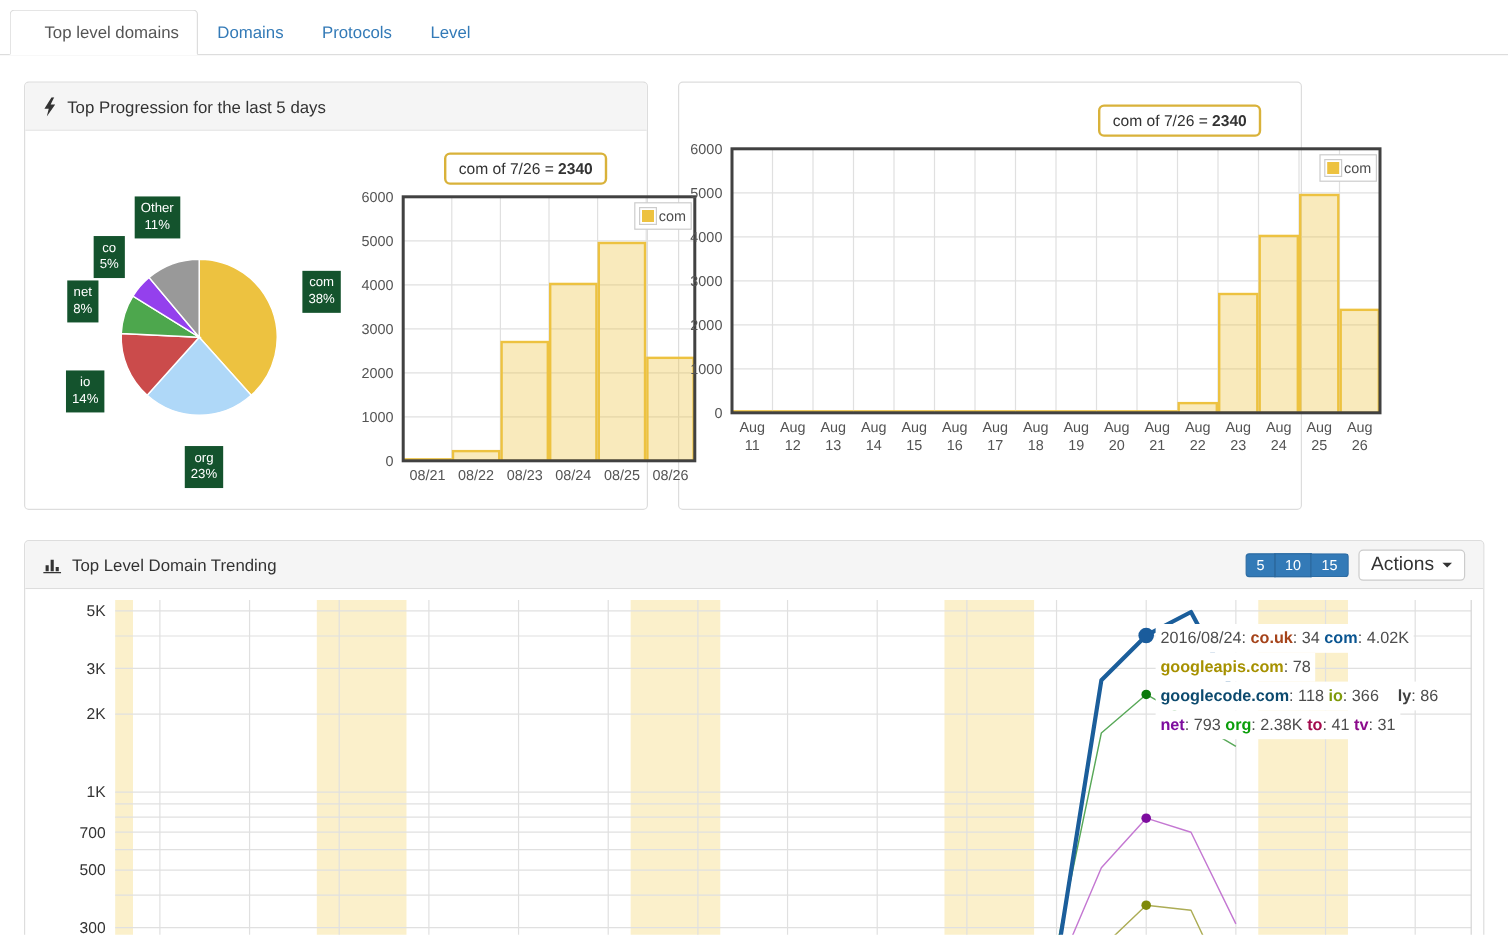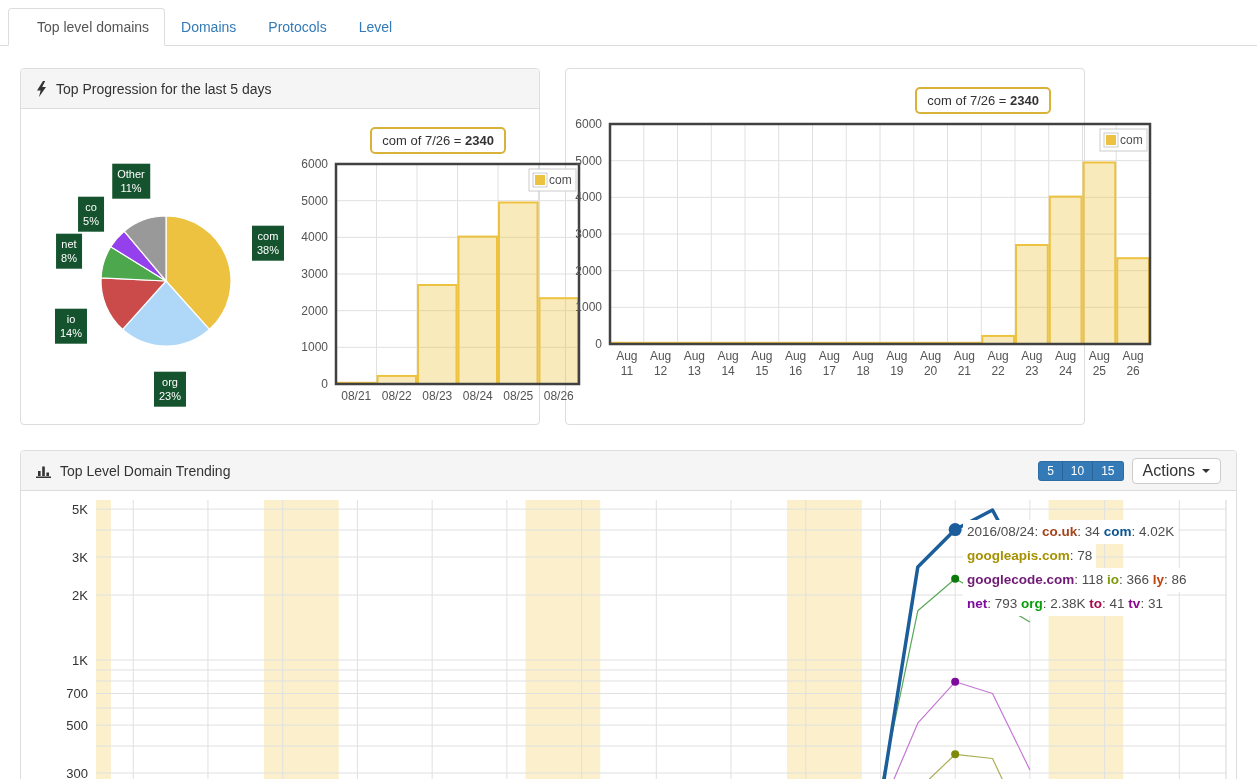--- a/index.html
+++ b/index.html
@@ -297,17 +297,17 @@
         <polyline points="859.4,299.1 896.8,119.8 934.2,87.7 971.5,108.8 1008.9,131.0" fill="none" stroke="#58a858" stroke-width="1.2" stroke-linejoin="round"></polyline>
         <polyline points="822.1,498.0 859.4,311.1 896.8,75.9 934.2,38.5 971.5,19.0 1008.9,89.3" fill="none" stroke="#1b5e9b" stroke-width="3.5" stroke-linejoin="round"></polyline>
         <circle cx="934.16792" cy="38.54536355320164" r="6.5" fill="#1a5c9c"></circle>
         <circle cx="934.16792" cy="87.71756829524057" r="4" fill="#0a7a0a"></circle>
         <circle cx="934.16792" cy="190.81518255884475" r="4" fill="#7d0c9e"></circle>
         <circle cx="934.16792" cy="263.34627657425443" r="4" fill="#7f8a0a"></circle>
       </svg>
     <div class="trend-tip" id="trendTip">
         <div class="tip-line"><span>2016/08/24: </span><span class="b" style="color: rgb(165, 67, 26);">co.uk</span><span>: 34 </span><span class="b" style="color: rgb(10, 85, 145);">com</span><span>: 4.02K</span></div>
         <div class="tip-line"><span class="b" style="color: rgb(166, 145, 0);">googleapis.com</span><span>: 78</span></div>
-        <div class="tip-line"><span class="b" style="color: #701a75;">googlecode.com</span><span>: 118 </span><span class="b" style="color: rgb(127, 154, 10);">io</span><span>: 366 </span><span class="b" style="color: #c2410c;">ly</span><span>: 86</span></div>
+        <div class="tip-line"><span class="b" style="color: #0c4a6e;">googlecode.com</span><span>: 118 </span><span class="b" style="color: rgb(127, 154, 10);">io</span><span>: 366 </span><span class="b" style="color: #404040; margin-left: 12px;">ly</span><span>: 86</span></div>
         <div class="tip-line"><span class="b" style="color: rgb(125, 12, 158);">net</span><span>: 793 </span><span class="b" style="color: rgb(10, 158, 10);">org</span><span>: 2.38K </span><span class="b" style="color: rgb(163, 11, 77);">to</span><span>: 41 </span><span class="b" style="color: rgb(140, 11, 140);">tv</span><span>: 31</span></div>
       </div>
   </div>
 </div>
 
 </body></html>

